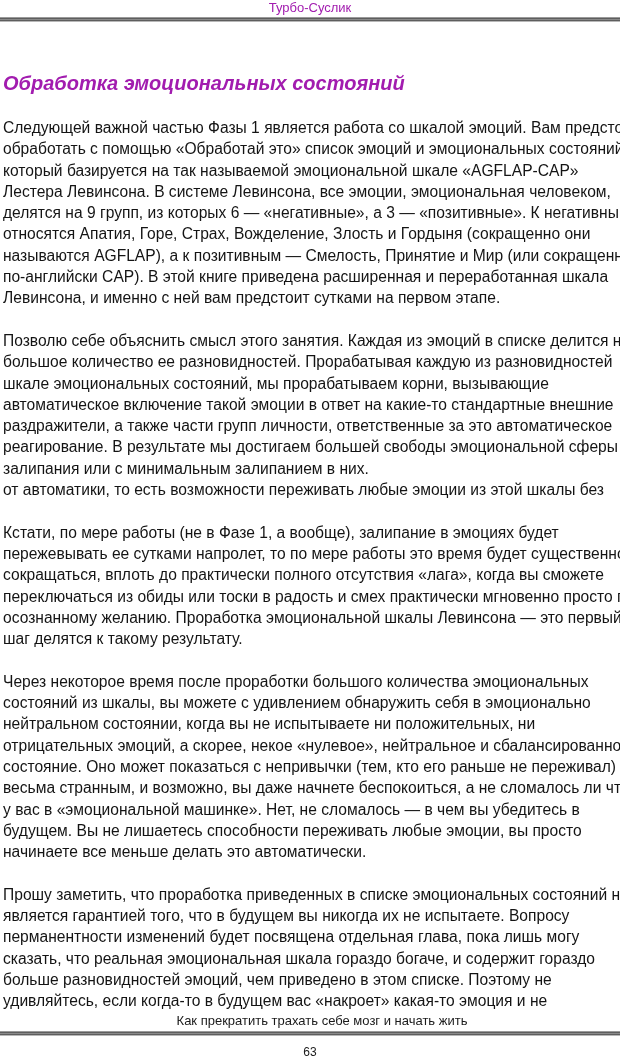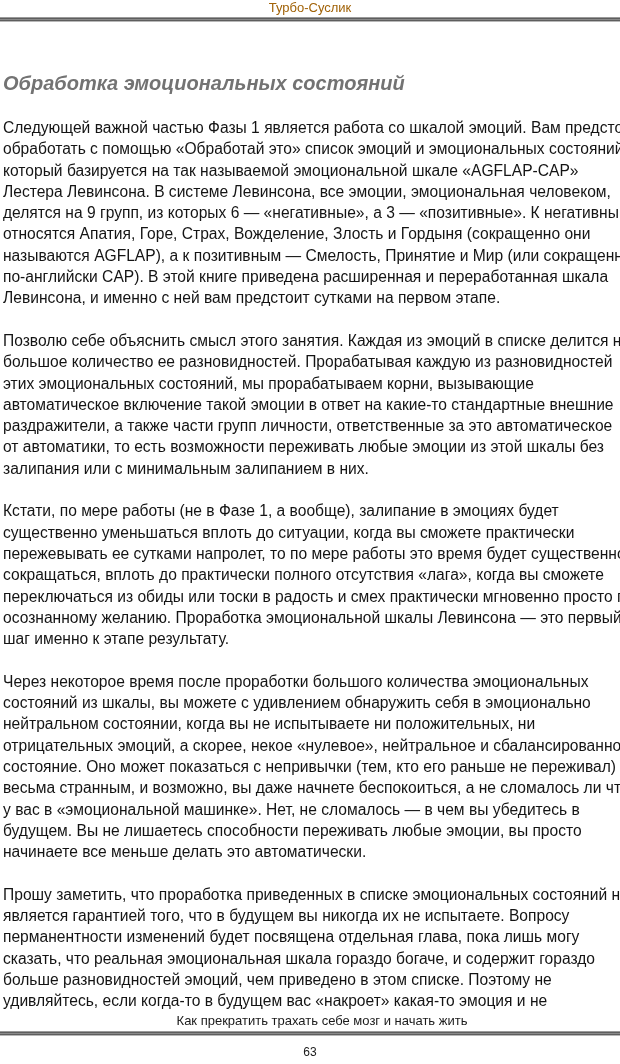--- a/index.html
+++ b/index.html
@@ -17,21 +17,21 @@
     }
     .running-header {
       position: absolute;
       top: 0;
       left: 0;
       width: 620px;
       height: 16px;
       text-align: center;
       font-size: 13px;
       line-height: 16px;
-      color: #a16207;
+      color: #a21caf;
     }
     .rule {
       position: absolute;
       left: 0;
       width: 620px;
       height: 5px;
       background: linear-gradient(to bottom,
         #9a9a9a 0px, #9a9a9a 1px,
         #5e5e5e 1px, #5e5e5e 2px,
         #8a8a8a 2px, #8a8a8a 3px,
@@ -42,21 +42,21 @@
     .rule.bottom { top: 1031px; }
     .chapter-title {
       position: absolute;
       top: 70px;
       left: 3px;
       margin: 0;
       font-size: 20px;
       font-weight: bold;
       font-style: italic;
       line-height: 26px;
-      color: #737373;
+      color: #a21caf;
       white-space: nowrap;
     }
     .body-text {
       position: absolute;
       top: 117px;
       left: 3px;
       width: 615px;
       font-size: 15.6px;
       line-height: 21.3px;
       color: #141414;
@@ -105,34 +105,34 @@
     <span class="line">Лестера Левинсона. В системе Левинсона, все эмоции, эмоциональная человеком,</span>
     <span class="line">делятся на 9 групп, из которых 6 — «негативные», а 3 — «позитивные». К негативным</span>
     <span class="line">относятся Апатия, Горе, Страх, Вожделение, Злость и Гордыня (сокращенно они</span>
     <span class="line">называются AGFLAP), а к позитивным — Смелость, Принятие и Мир (или сокращенно</span>
     <span class="line">по-английски CAP). В этой книге приведена расширенная и переработанная шкала</span>
     <span class="line">Левинсона, и именно с ней вам предстоит сутками на первом этапе.</span>
   </p>
   <p>
     <span class="line">Позволю себе объяснить смысл этого занятия. Каждая из эмоций в списке делится на</span>
     <span class="line">большое количество ее разновидностей. Прорабатывая каждую из разновидностей</span>
-    <span class="line">этих эмоциональных состояний, мы прорабатываем корни, вызывающие</span>
+    <span class="line">шкале эмоциональных состояний, мы прорабатываем корни, вызывающие</span>
     <span class="line">автоматическое включение такой эмоции в ответ на какие-то стандартные внешние</span>
     <span class="line">раздражители, а также части групп личности, ответственные за это автоматическое</span>
+    <span class="line">реагирование. В результате мы достигаем большей свободы эмоциональной сферы</span>
+    <span class="line">залипания или с минимальным залипанием в них.</span>
     <span class="line">от автоматики, то есть возможности переживать любые эмоции из этой шкалы без</span>
-    <span class="line">залипания или с минимальным залипанием в них.</span>
   </p>
   <p>
     <span class="line">Кстати, по мере работы (не в Фазе 1, а вообще), залипание в эмоциях будет</span>
-    <span class="line">существенно уменьшаться вплоть до ситуации, когда вы сможете практически</span>
     <span class="line">пережевывать ее сутками напролет, то по мере работы это время будет существенно</span>
     <span class="line">сокращаться, вплоть до практически полного отсутствия «лага», когда вы сможете</span>
     <span class="line">переключаться из обиды или тоски в радость и смех практически мгновенно просто по</span>
     <span class="line">осознанному желанию. Проработка эмоциональной шкалы Левинсона — это первый</span>
-    <span class="line">шаг именно к этапе результату.</span>
+    <span class="line">шаг делятся к такому результату.</span>
   </p>
   <p>
     <span class="line">Через некоторое время после проработки большого количества эмоциональных</span>
     <span class="line">состояний из шкалы, вы можете с удивлением обнаружить себя в эмоционально</span>
     <span class="line">нейтральном  состоянии, когда вы не испытываете ни положительных, ни</span>
     <span class="line">отрицательных эмоций, а скорее, некое «нулевое», нейтральное и сбалансированное</span>
     <span class="line">состояние. Оно может показаться с непривычки (тем, кто его раньше не переживал)</span>
     <span class="line">весьма странным, и возможно, вы даже начнете беспокоиться, а не сломалось ли что</span>
     <span class="line">у вас в «эмоциональной машинке». Нет, не сломалось — в чем вы убедитесь в</span>
     <span class="line">будущем. Вы не лишаетесь способности переживать  любые эмоции, вы просто</span>

